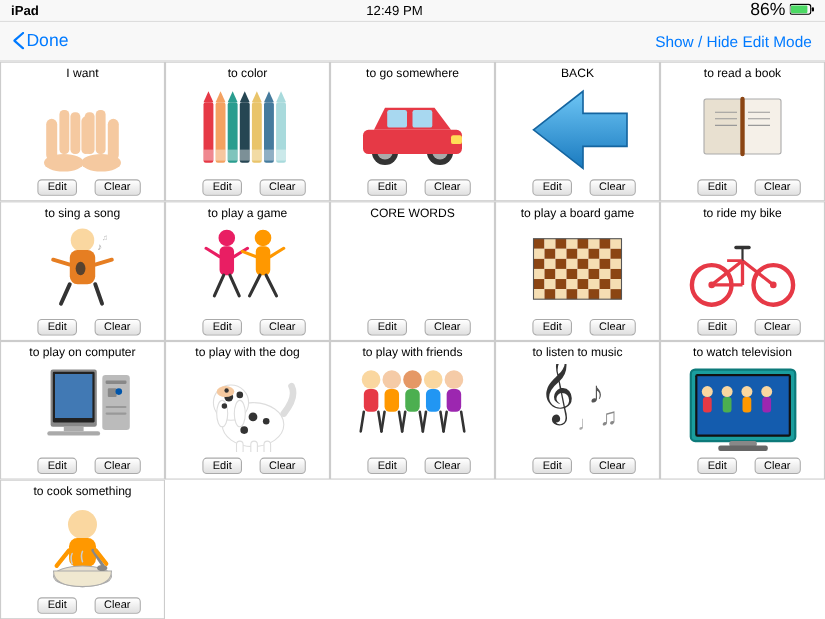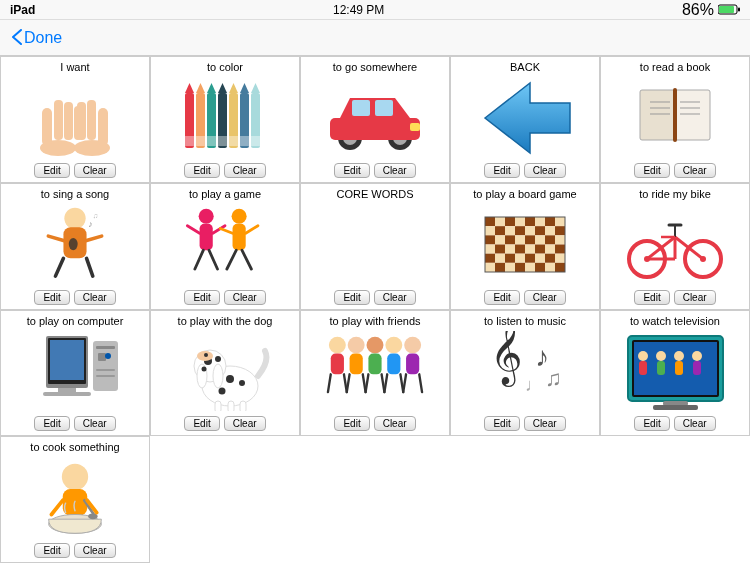--- a/index.html
+++ b/index.html
@@ -96,20 +96,21 @@
     }
 
     .btn-edit, .btn-clear {
       font-size: 10px;
       padding: 1px 8px;
       border: 1px solid #aaa;
       border-radius: 4px;
       background: linear-gradient(to bottom, #fff, #e0e0e0);
       cursor: pointer;
       color: #000;
+      margin-left: 12px;
     }
   </style>
 </head>
 <body>
 
 <div class="status-bar">
   <span class="status-left">iPad</span>
   <span class="status-center">12:49 PM</span>
   <span class="status-right">
     <span>86%</span>
@@ -123,20 +124,21 @@
   </span>
 </div>
 
 <div class="nav-bar">
   <a class="nav-back">
     <svg width="10" height="16" viewBox="0 0 10 16">
       <polyline points="9,1 1,8 9,15" fill="none" stroke="#007AFF" stroke-width="2" stroke-linecap="round" stroke-linejoin="round"></polyline>
     </svg>
     <span>Done</span>
   </a>
+  <span class="nav-right">Show / Hide Edit Mode</span>
 </div>
 
 <div class="grid" id="grid-container">
 <div class="cell">
     <div class="cell-title">I want</div>
     <div class="cell-image">
       <svg width="90" height="80" viewBox="0 0 90 80">
 
     <ellipse cx="28" cy="70" rx="18" ry="8" fill="#f5c9a0"></ellipse>
     <rect x="12" y="30" width="10" height="38" rx="5" fill="#f5c9a0"></rect>

